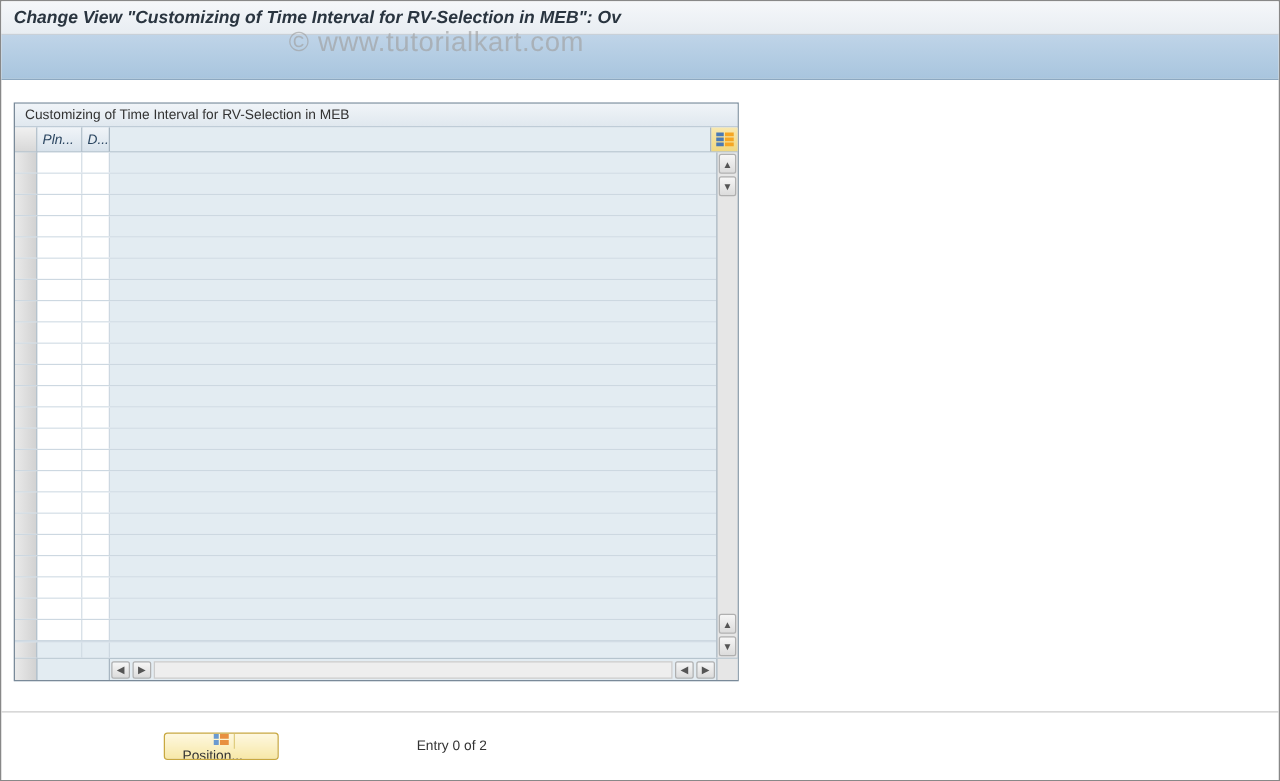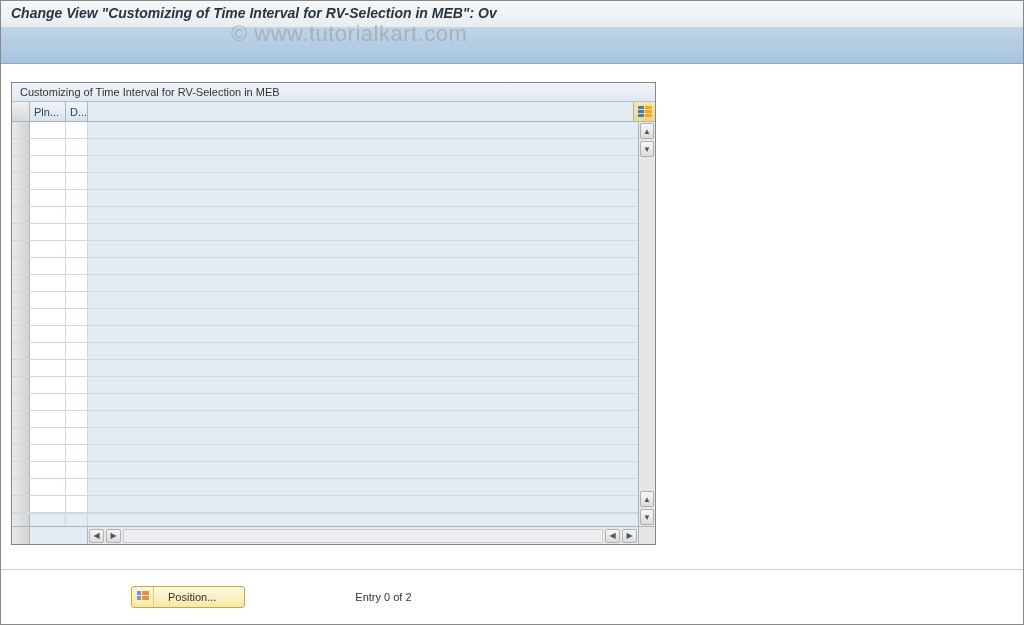--- a/index.html
+++ b/index.html
@@ -35,21 +35,21 @@
       color: rgba(160,160,160,0.65);
       font-family: Liberation Sans, sans-serif;
       letter-spacing: 0.5px;
       pointer-events: none;
       z-index: 100;
     }
     .content-area {
       padding: 18px 10px 10px 10px;
     }
     .grid-panel {
-      width: 645px;
+      width: 580px;
       border: 1px solid #7a8a99;
       background: #e3ecf2;
       position: relative;
     }
     .grid-title {
       background: linear-gradient(to bottom, #f0f4f8 0%, #e0e8ef 100%);
       padding: 3px 8px;
       font-size: 11px;
       color: #333;
       border-bottom: 1px solid #b4c2ce;
@@ -69,20 +69,21 @@
     .col-head {
       background: linear-gradient(to bottom, #f0f4f8, #d9e3ec);
       border-right: 1px solid #a8b6c2;
       display: flex;
       align-items: center;
       padding: 0 4px;
       color: #2a4560;
       font-size: 11px;
       overflow: hidden;
       white-space: nowrap;
+      font-style: italic;
     }
     .col-pln { width: 36px; }
     .col-d { width: 22px; }
     .col-spacer { flex: 1; background: #e3ecf2; }
     .config-btn-head {
       width: 22px;
       display: flex;
       align-items: center;
       justify-content: center;
       border-left: 1px solid #a8b6c2;
@@ -208,20 +209,21 @@
     }
     .position-btn {
       display: flex;
       align-items: center;
       height: 22px;
       border: 1px solid #c8a840;
       background: linear-gradient(to bottom, #fef8e0 0%, #f7e8a8 100%);
       border-radius: 3px;
       cursor: pointer;
       overflow: hidden;
+      flex-direction: column;
     }
     .position-btn .icon-part {
       width: 22px; height: 100%;
       display:flex; align-items:center; justify-content:center;
       border-right: 1px solid #e0cd80;
     }
     .position-btn .pos-icon {
       width: 12px; height: 12px;
       background:
         linear-gradient(#6a9ad0,#6a9ad0) 0 0/4px 4px no-repeat,

